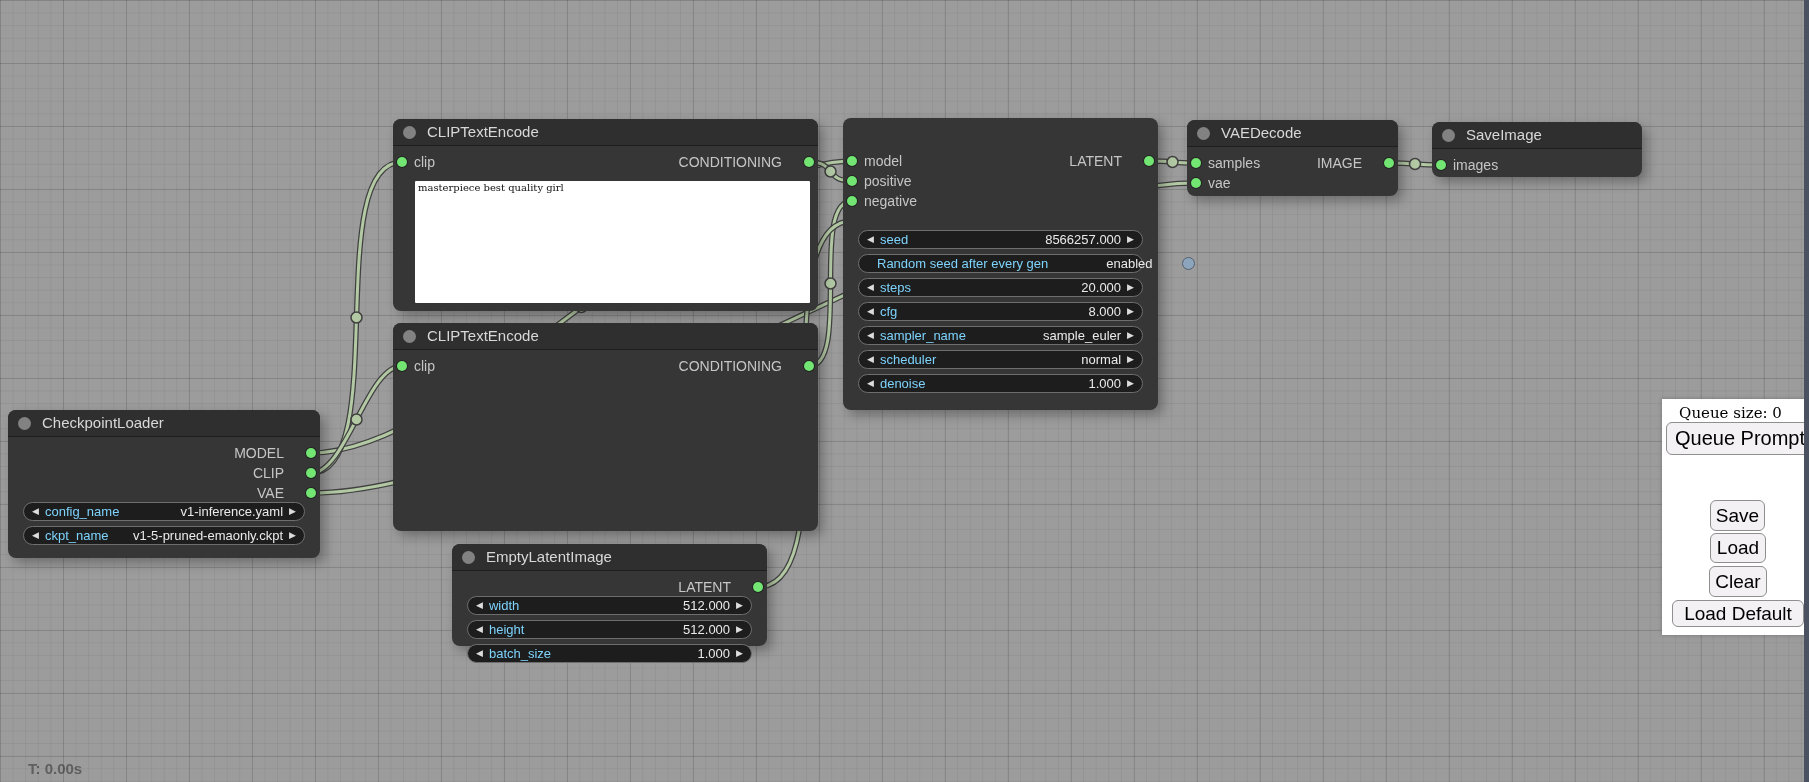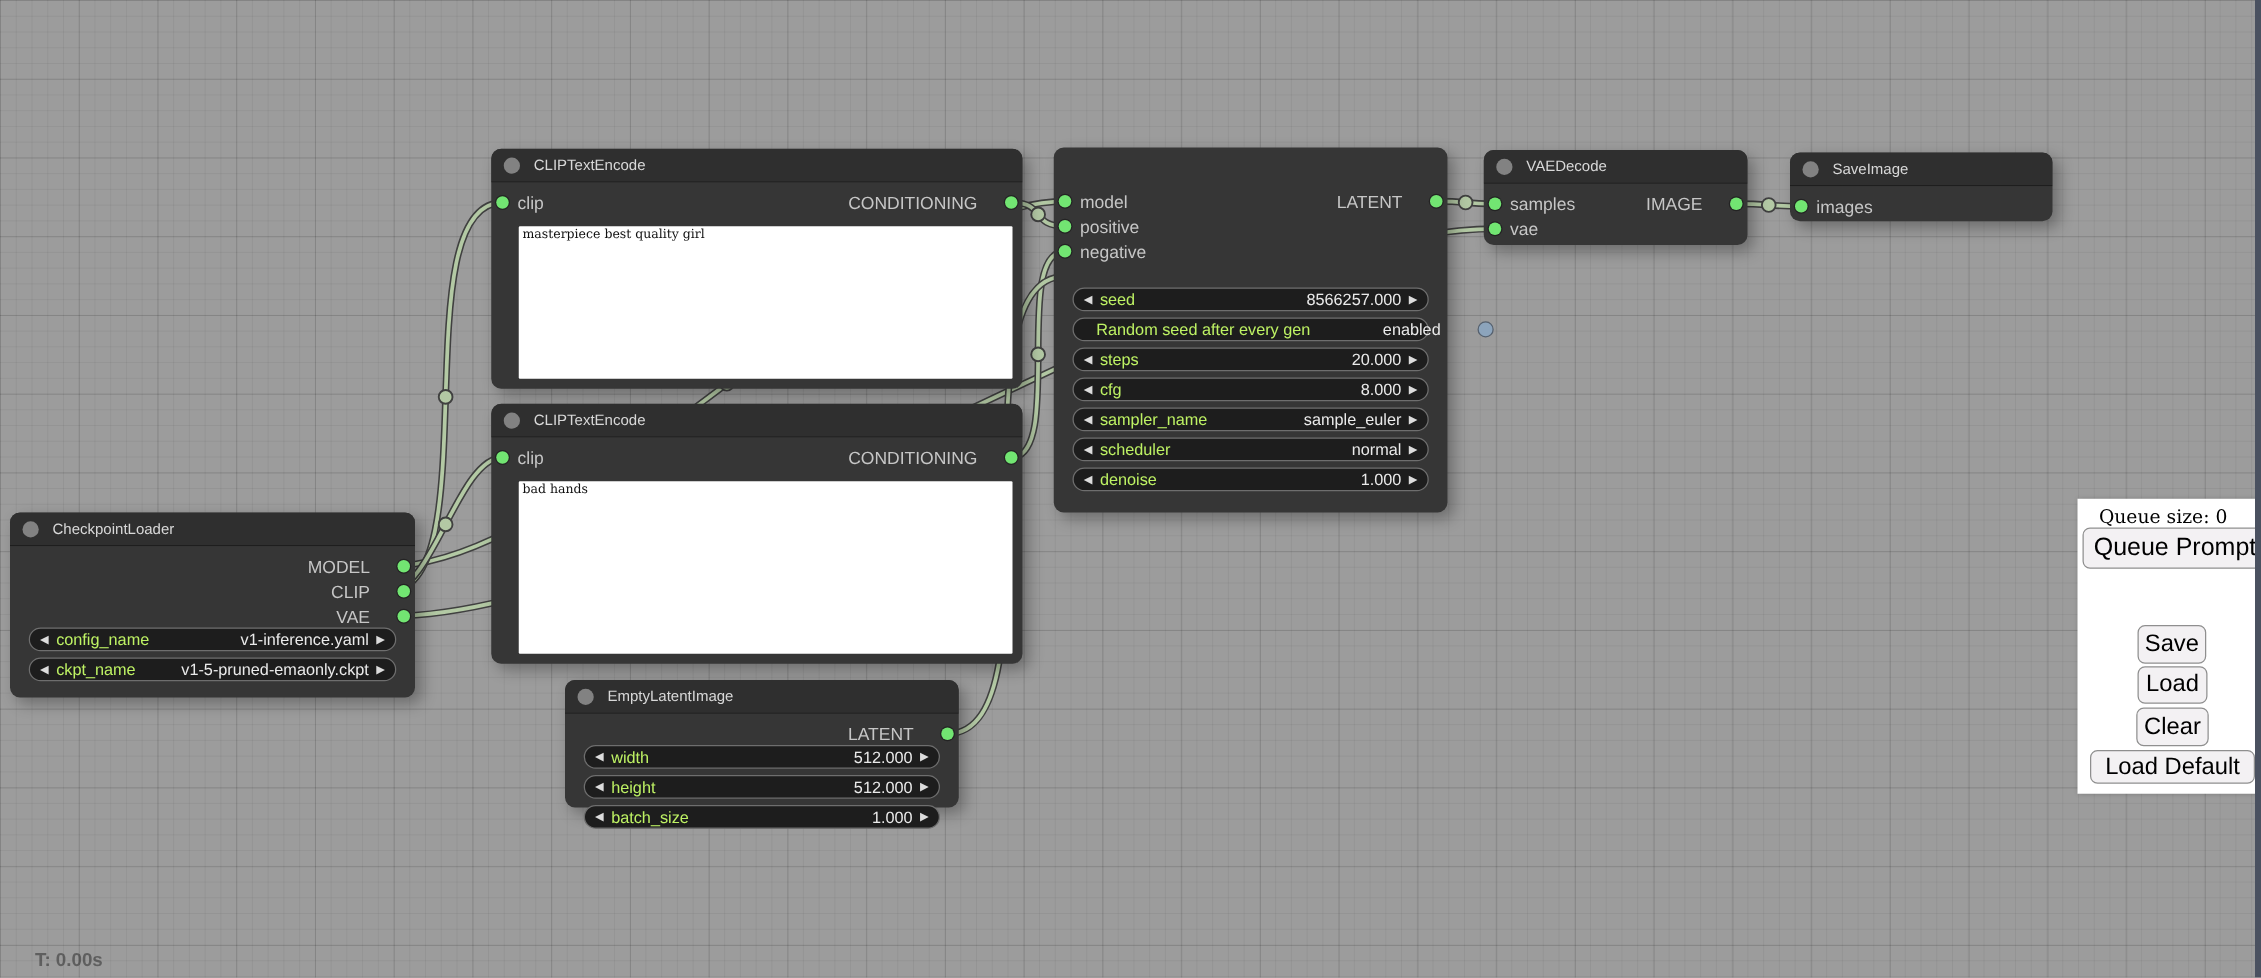--- a/index.html
+++ b/index.html
@@ -22,42 +22,42 @@
   }
   .node-title{
     position:absolute;left:0;top:0;right:0;height:26px;background:#2f2f2f;
     border-radius:8px 8px 0 0;border-bottom:1px solid rgba(0,0,0,0.35);
   }
   .title-dot{
     position:absolute;left:10px;top:7px;width:13px;height:13px;border-radius:50%;
     background:#828282;
   }
   .title-text{
-    position:absolute;left:34px;top:0;line-height:26px;font-size:12px;color:#d8d8d8;
+    position:absolute;left:34px;top:0;line-height:26px;font-size:15px;color:#d8d8d8;
     white-space:nowrap;
   }
   .slot-row{position:absolute;left:0;right:0;height:20px;}
   .slot-dot{
     position:absolute;top:5px;width:10px;height:10px;border-radius:50%;
     background:#72e572;box-shadow:0 0 0 1px rgba(0,0,0,0.35);
   }
   .slot-dot.in{left:4px;}
   .slot-dot.out{right:4px;}
   .slot-label{
     position:absolute;top:0;line-height:20px;font-size:14px;color:#c6c6c6;white-space:nowrap;
   }
   .slot-label.in{left:21px;}
   .slot-label.out{right:36px;}
   .widget{
     position:absolute;left:15px;right:15px;height:19px;background:#1d1d1d;
     border:1px solid #6e6e6e;border-radius:10px;box-sizing:border-box;
     display:flex;align-items:center;padding:0 8px;gap:6px;color:#b5b5b5;
   }
   .widget .arrow{font-size:9px;color:#dcdcdc;line-height:17px;flex:0 0 auto;}
-  .widget .wname{font-size:13px;line-height:17px;flex:0 0 auto;color:#bef264;white-space:nowrap;text-align:right;}
+  .widget .wname{font-size:13px;line-height:17px;flex:0 0 auto;color:#7dd3fc;white-space:nowrap;text-align:right;}
   .widget .spacer{flex:1 1 auto;}
   .widget .wvalue{font-size:13px;line-height:17px;flex:0 0 auto;color:#eaeaea;white-space:nowrap;}
   .widget .toggle-circle{
     flex:0 0 auto;width:13px;height:13px;border-radius:50%;background:#8ca4bc;
     border:1px solid #55606e;box-sizing:border-box;
   }
   .node textarea{
     position:absolute;background:#ffffff;border:none;resize:none;outline:none;
     font-family:"DejaVu Serif",serif;font-size:10px;color:#111;padding:1px 3px;
     box-sizing:border-box;border-radius:1px;
@@ -115,21 +115,21 @@
       <path d="M 758 587 C 852.469571820772 587, 757.530428179228 221, 852 221" fill="none" stroke="#b3c9a4" stroke-width="3"></path>
       <circle cx="805" cy="404" r="5.5" fill="#b3c9a4" stroke="#404040" stroke-width="1.5"></circle>
       <path d="M 1149 161 C 1177 161, 1168 163, 1196 163" fill="none" stroke="#404040" stroke-width="5.5"></path>
       <path d="M 1149 161 C 1177 161, 1168 163, 1196 163" fill="none" stroke="#b3c9a4" stroke-width="3"></path>
       <circle cx="1172.5" cy="162" r="5.5" fill="#b3c9a4" stroke="#404040" stroke-width="1.5"></circle>
       <path d="M 1389 163 C 1417 163, 1413 165, 1441 165" fill="none" stroke="#404040" stroke-width="5.5"></path>
       <path d="M 1389 163 C 1417 163, 1413 165, 1441 165" fill="none" stroke="#b3c9a4" stroke-width="3"></path>
       <circle cx="1415" cy="164" r="5.5" fill="#b3c9a4" stroke="#404040" stroke-width="1.5"></circle>
     </svg>
   <div id="nodes-layer">
-      <div class="node" style="left: 8px; top: 410px; width: 312px; height: 148px; padding-left: 12px;">
+      <div class="node" style="left: 8px; top: 410px; width: 312px; height: 148px;">
         <div class="node-title">
           <span class="title-dot"></span>
           <span class="title-text">CheckpointLoader</span>
         </div>
         <div class="slot-row" style="top: 33px;">
           <span class="slot-label out">MODEL</span>
           <span class="slot-dot out"></span>
         </div>
         <div class="slot-row" style="top: 53px;">
           <span class="slot-label out">CLIP</span>
@@ -171,21 +171,20 @@
         <div class="node-title">
           <span class="title-dot"></span>
           <span class="title-text">CLIPTextEncode</span>
         </div>
         <div class="slot-row" style="top: 33px;">
           <span class="slot-dot in"></span>
           <span class="slot-label in">clip</span>
           <span class="slot-label out">CONDITIONING</span>
           <span class="slot-dot out"></span>
         </div>
-        <textarea style="left: 22px; top: 62px; width: 395px; height: 138px;">bad hands</textarea>
       </div>
       <div class="node" style="left: 452px; top: 544px; width: 315px; height: 102px;">
         <div class="node-title">
           <span class="title-dot"></span>
           <span class="title-text">EmptyLatentImage</span>
         </div>
         <div class="slot-row" style="top: 33px;">
           <span class="slot-label out">LATENT</span>
           <span class="slot-dot out"></span>
         </div>

